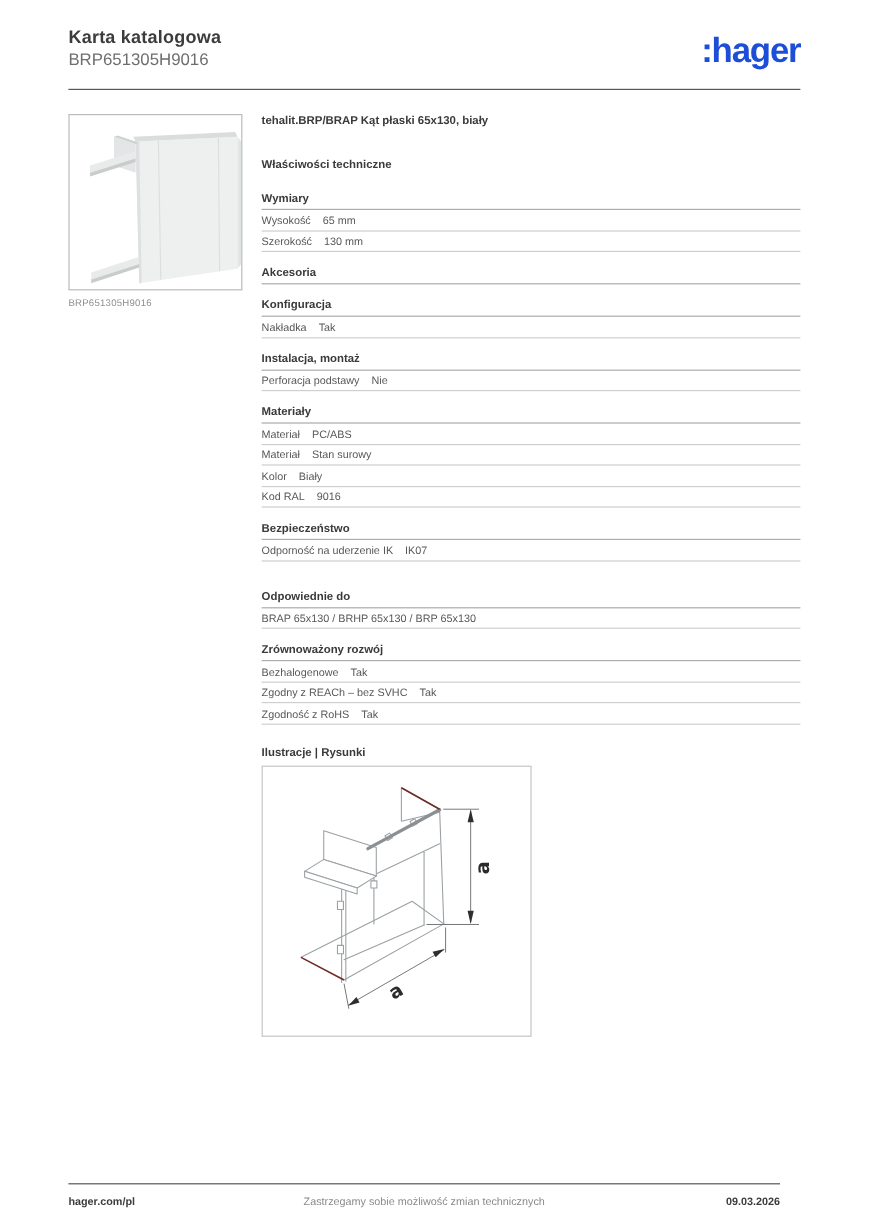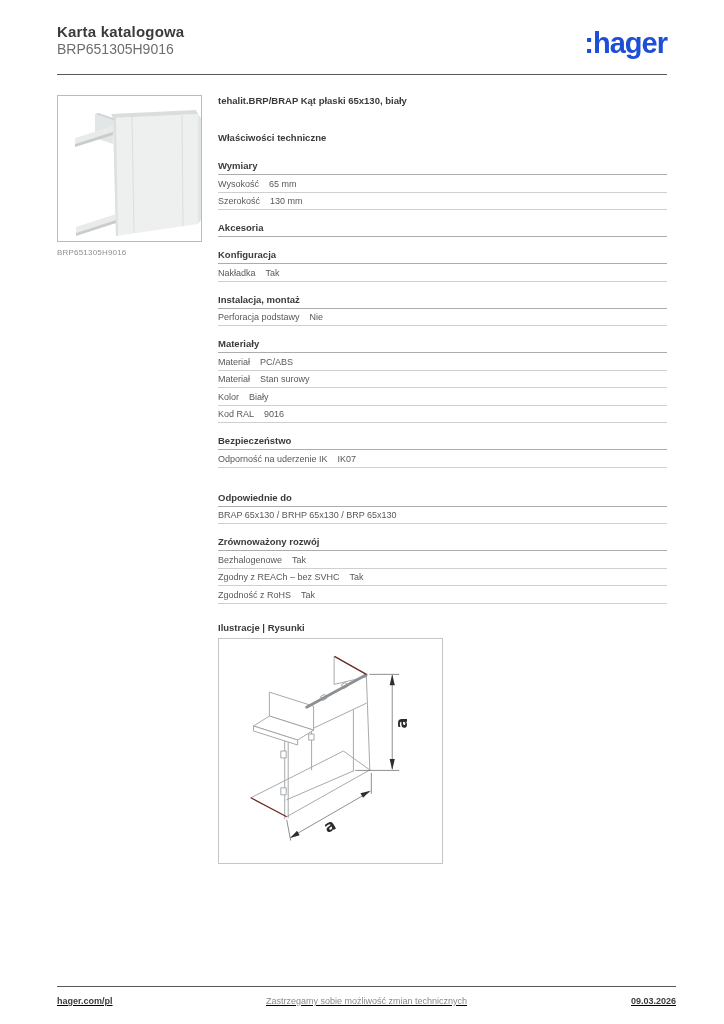--- a/index.html
+++ b/index.html
@@ -32,21 +32,21 @@
                  padding-bottom:3px; border-bottom:1px solid #a9adad; }
   .spec-row { display:flex; justify-content:flex-start; align-items:baseline;
               font-size:9px; color:#585858; padding:3.5px 0 3px 0;
               border-bottom:1px solid #ccd0d0; line-height:10px; }
   .spec-row .val { text-align:right; white-space:nowrap; padding-left:10px; }
 
   .illu-heading { margin-top:18px; font-size:9.5px; font-weight:bold; color:#3a3a3a; }
   .drawing-box { margin-top:5px; width:225px; height:226px; border:1px solid #c4c6c6; background:#fff; }
 
   
-  .footer { position:absolute; left:57px; right:48px; top:986px;text-decoration:underline; }
+  .footer { position:absolute; left:57px; right:74px; top:986px; }
   .footer-rule { border-top:1px solid #585858; }
   .footer-row { display:flex; justify-content:space-between; align-items:baseline; margin-top:9px; }
   .f-left  { font-size:9px; font-weight:bold; color:#3c3c3c; width:160px; }
   .f-center{ font-size:9px; color:#8a8a8a; flex:1; text-align:center; }
   .f-right { font-size:9px; font-weight:bold; color:#3c3c3c; width:160px; text-align:right; }
 
   svg { display:block; }
 </style>
 </head>
 <body>

